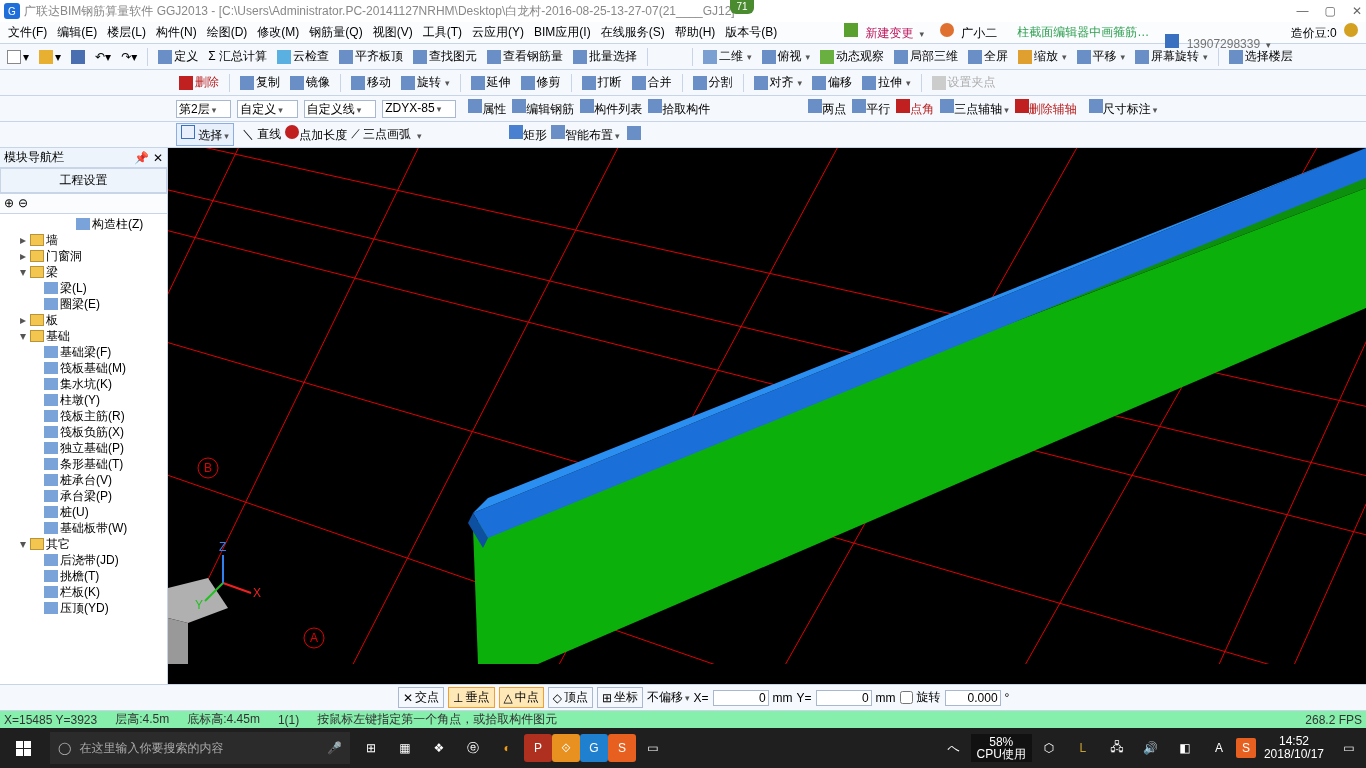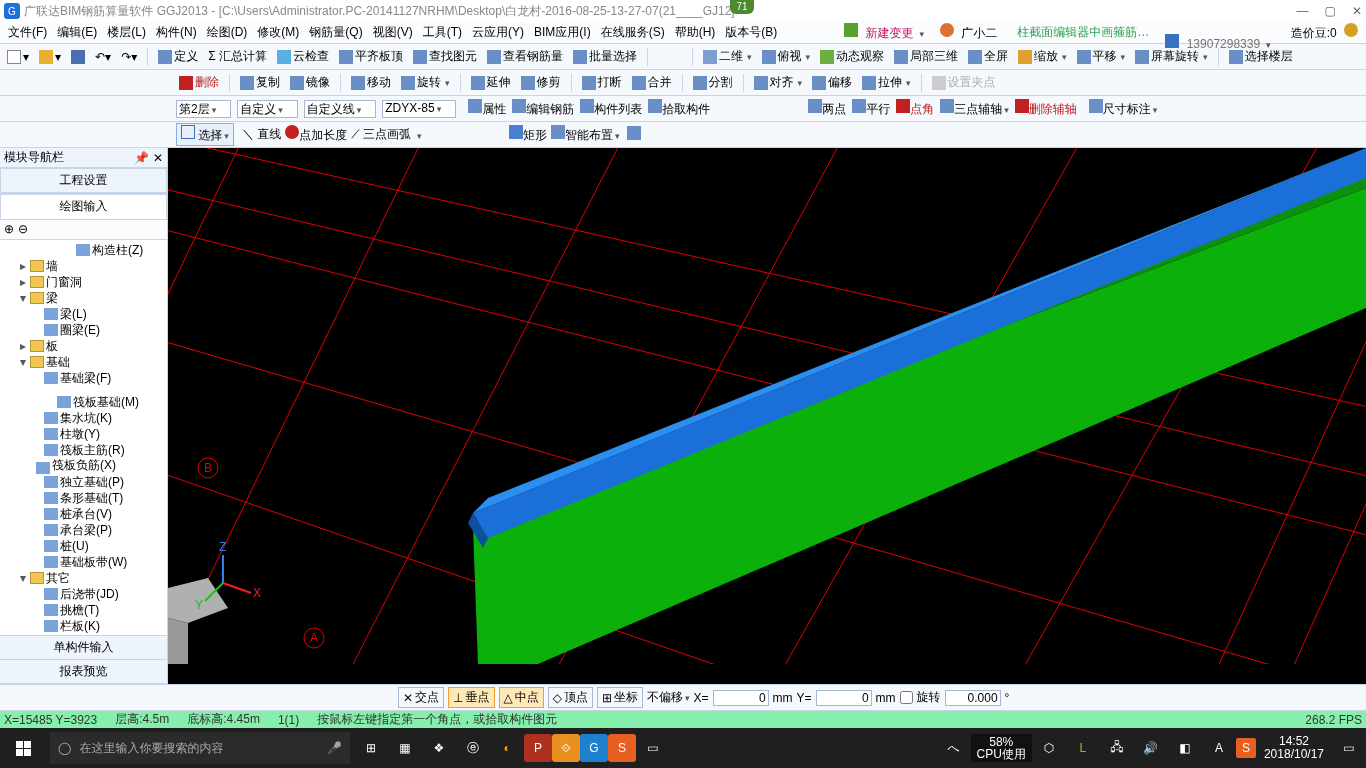--- a/index.html
+++ b/index.html
@@ -276,23 +276,20 @@
 
 <div class="main">
   <div class="navpanel">
     <div class="navhead">
       <span>模块导航栏</span>
       <span class="pin">📌 ✕</span>
     </div>
     <div class="navtabs">
       <div class="navtab">工程设置</div>
     </div>
-    <div class="navtabs">
-      <div class="navtab active">绘图输入</div>
-    </div>
     <div class="navicons">
       <span>⊕</span>
       <span>⊖</span>
     </div>
     <div class="tree" id="tree">
         <div class="tree-item" style="padding-left: 44px; margin-left: 20px;">
           <span class="caret"></span>
           <span class="tree-ico leaf"></span>
           <span>构造柱(Z)</span>
         </div>
@@ -329,41 +326,41 @@
         <div class="tree-item" style="padding-left: 18px;">
           <span class="caret">▾</span>
           <span class="tree-ico folder"></span>
           <span>基础</span>
         </div>
         <div class="tree-item" style="padding-left: 32px;">
           <span class="caret"></span>
           <span class="tree-ico leaf"></span>
           <span>基础梁(F)</span>
         </div>
-        <div class="tree-item" style="padding-left: 45px; margin-top: 8px;">
+        <div class="tree-item" style="padding-left: 32px;">
           <span class="caret"></span>
           <span class="tree-ico leaf"></span>
           <span>筏板基础(M)</span>
         </div>
         <div class="tree-item" style="padding-left: 32px;">
           <span class="caret"></span>
           <span class="tree-ico leaf"></span>
           <span>集水坑(K)</span>
         </div>
         <div class="tree-item" style="padding-left: 32px;">
           <span class="caret"></span>
           <span class="tree-ico leaf"></span>
           <span>柱墩(Y)</span>
         </div>
         <div class="tree-item" style="padding-left: 32px;">
           <span class="caret"></span>
           <span class="tree-ico leaf"></span>
           <span>筏板主筋(R)</span>
         </div>
-        <div class="tree-item" style="padding-left: 24px; align-items: flex-end;">
+        <div class="tree-item" style="padding-left: 32px;">
           <span class="caret"></span>
           <span class="tree-ico leaf"></span>
           <span>筏板负筋(X)</span>
         </div>
         <div class="tree-item" style="padding-left: 32px;">
           <span class="caret"></span>
           <span class="tree-ico leaf"></span>
           <span>独立基础(P)</span>
         </div>
         <div class="tree-item" style="padding-left: 32px;">
@@ -410,24 +407,20 @@
           <span class="caret"></span>
           <span class="tree-ico leaf"></span>
           <span>栏板(K)</span>
         </div>
         <div class="tree-item" style="padding-left: 32px;">
           <span class="caret"></span>
           <span class="tree-ico leaf"></span>
           <span>压顶(YD)</span>
         </div>
       </div>
-    <div class="navfoot">
-      <div>单构件输入</div>
-      <div>报表预览</div>
-    </div>
   </div>
 
   <div class="viewport">
     <svg viewBox="0 0 1198 516">
 
       <g stroke="#e00000" stroke-width="1">
         <line x1="-50" y1="30" x2="1250" y2="340"></line>
         <line x1="-50" y1="70" x2="1250" y2="400"></line>
         <line x1="-50" y1="180" x2="1250" y2="560"></line>
         <line x1="-50" y1="310" x2="1250" y2="760"></line>

